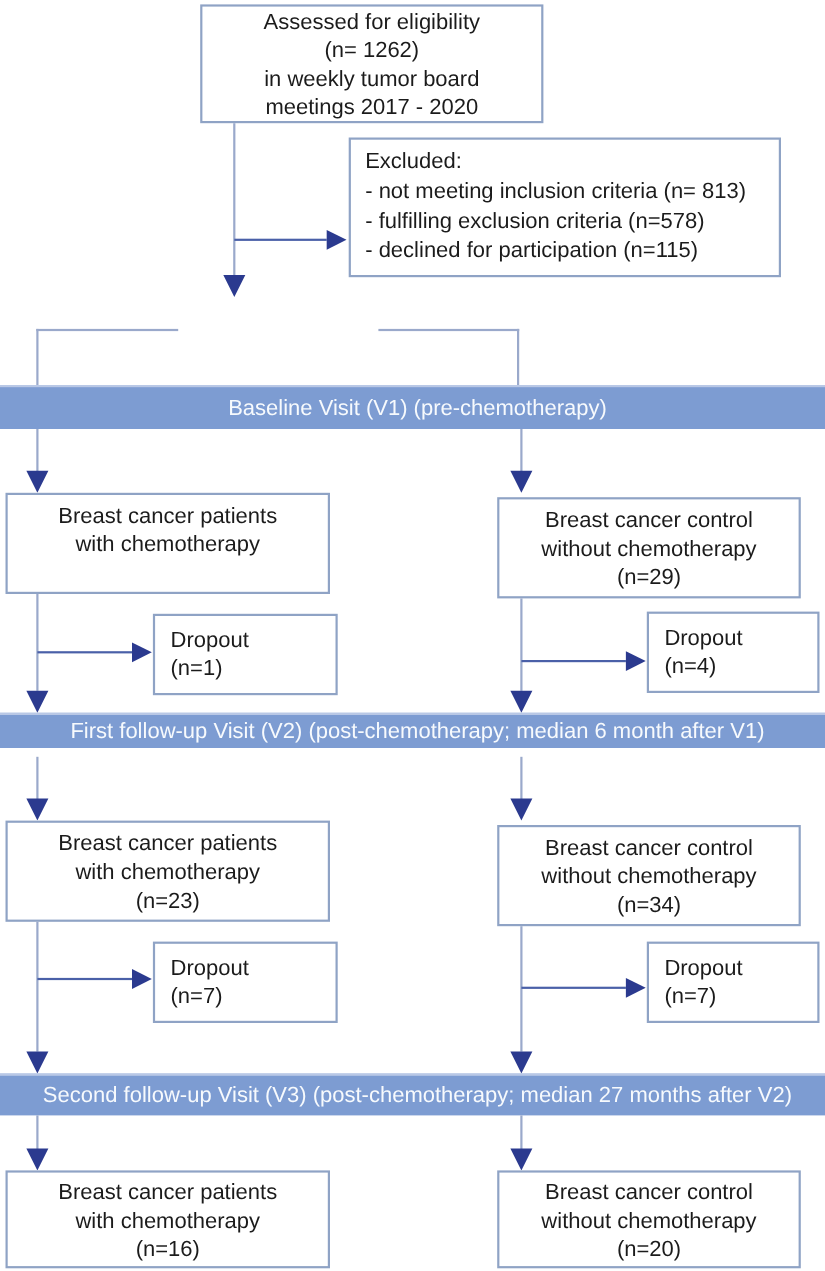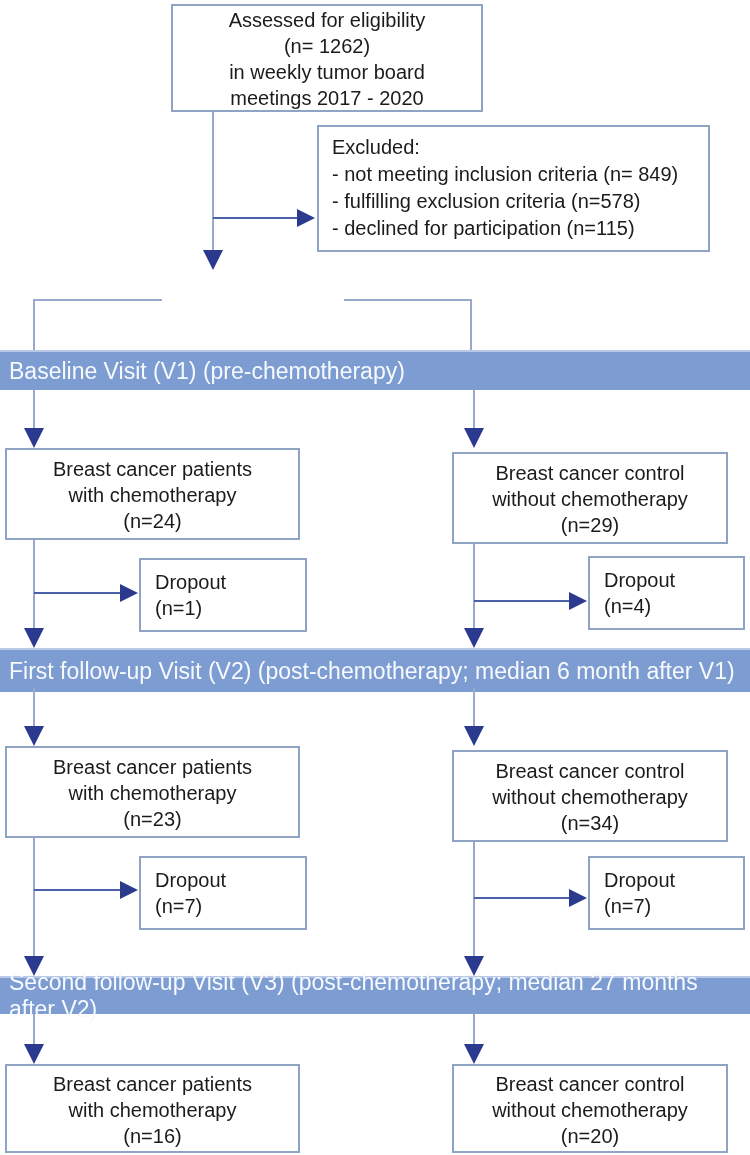--- a/index.html
+++ b/index.html
@@ -9,50 +9,50 @@
   }
   html,body{margin:0;padding:0;background:#fff;}
   .canvas{position:relative;width:750px;height:1155px;background:#fff;overflow:hidden;
           font-family:"Liberation Sans","DejaVu Sans",sans-serif;color:var(--ink);}
   .box{position:absolute;background:#fff;border:2px solid var(--box-border);box-sizing:border-box;
        font-size:20px;line-height:26px;}
   .center{text-align:center;}
   .ln{display:block;}
   .banner{position:absolute;left:0;width:750px;background:var(--banner-bg);
           border-top:2px solid var(--banner-edge);box-sizing:border-box;
-          color:var(--banner-text);font-size:23px;display:flex;align-items:center;padding-left:9px;}
+          color:var(--banner-text);font-size:20px;display:flex;align-items:center;padding-left:9px;justify-content:center;}
   .vline{position:absolute;width:2px;background:var(--line-light);}
   .hline{position:absolute;height:2px;background:var(--line-light);}
   .hline.dark{background:var(--line-dark);}
   .ah-down{position:absolute;width:0;height:0;border-left:10px solid transparent;
            border-right:10px solid transparent;border-top:20px solid var(--head);}
   .ah-right{position:absolute;width:0;height:0;border-top:9px solid transparent;
             border-bottom:9px solid transparent;border-left:18px solid var(--head);}
 </style>
 </head>
 <body>
 
 <div class="canvas">
 
-  <div class="box center" style="left:171px;top:4px;width:312px;height:108px;padding-top:1px;">
+  <div class="box center" style="left:182px;top:4px;width:312px;height:108px;padding-top:1px;">
     <span class="ln">Assessed for eligibility</span>
     <span class="ln">(n= 1262)</span>
     <span class="ln">in weekly tumor board</span>
     <span class="ln">meetings 2017 - 2020</span>
   </div>
 
   <div class="vline" style="left:212px;top:112px;height:138px;"></div>
   <div class="ah-down" style="left:203px;top:250px;"></div>
 
   <div class="hline dark" style="left:213px;top:217px;width:84px;"></div>
   <div class="ah-right" style="left:297px;top:209px;"></div>
 
   <div class="box" style="left:317px;top:125px;width:393px;height:127px;padding:7px 0 16px 13px;line-height:27px;">
     <span class="ln">Excluded:</span>
-    <span class="ln">- not meeting inclusion criteria (n= 849)</span>
+    <span class="ln">- not meeting inclusion criteria (n= 813)</span>
     <span class="ln">- fulfilling exclusion criteria (n=578)</span>
     <span class="ln">- declined for participation (n=115)</span>
   </div>
 
 
   <div class="hline" style="left:33px;top:299px;width:129px;"></div>
   <div class="vline" style="left:33px;top:299px;height:52px;"></div>
   <div class="hline" style="left:344px;top:299px;width:128px;"></div>
   <div class="vline" style="left:470px;top:299px;height:52px;"></div>
 
@@ -61,21 +61,20 @@
   </div>
 
   <div class="vline" style="left:33px;top:390px;height:40px;"></div>
   <div class="ah-down" style="left:24px;top:428px;"></div>
   <div class="vline" style="left:473px;top:390px;height:40px;"></div>
   <div class="ah-down" style="left:464px;top:428px;"></div>
 
   <div class="box center" style="left:5px;top:448px;width:295px;height:92px;padding-top:6px;">
     <span class="ln">Breast cancer patients</span>
     <span class="ln">with chemotherapy</span>
-    <span class="ln">(n=24)</span>
   </div>
   <div class="box center" style="left:452px;top:452px;width:276px;height:92px;padding-top:6px;">
     <span class="ln">Breast cancer control</span>
     <span class="ln">without chemotherapy</span>
     <span class="ln">(n=29)</span>
   </div>
 
   <div class="vline" style="left:33px;top:540px;height:88px;"></div>
   <div class="ah-down" style="left:24px;top:628px;"></div>
   <div class="vline" style="left:473px;top:544px;height:84px;"></div>
@@ -87,21 +86,21 @@
     <span class="ln">Dropout</span>
     <span class="ln">(n=1)</span>
   </div>
   <div class="hline dark" style="left:474px;top:600px;width:95px;"></div>
   <div class="ah-right" style="left:569px;top:592px;"></div>
   <div class="box" style="left:588px;top:556px;width:157px;height:74px;padding:9px 0 0 14px;">
     <span class="ln">Dropout</span>
     <span class="ln">(n=4)</span>
   </div>
 
-  <div class="banner" style="top:648px;height:44px;">
+  <div class="banner" style="top:648px;height:32px;">
     <span>First follow-up Visit (V2) (post-chemotherapy; median 6 month after V1)</span>
   </div>
 
   <div class="vline" style="left:33px;top:688px;height:40px;"></div>
   <div class="ah-down" style="left:24px;top:726px;"></div>
   <div class="vline" style="left:473px;top:688px;height:40px;"></div>
   <div class="ah-down" style="left:464px;top:726px;"></div>
 
   <div class="box center" style="left:5px;top:746px;width:295px;height:92px;padding-top:6px;">
     <span class="ln">Breast cancer patients</span>

